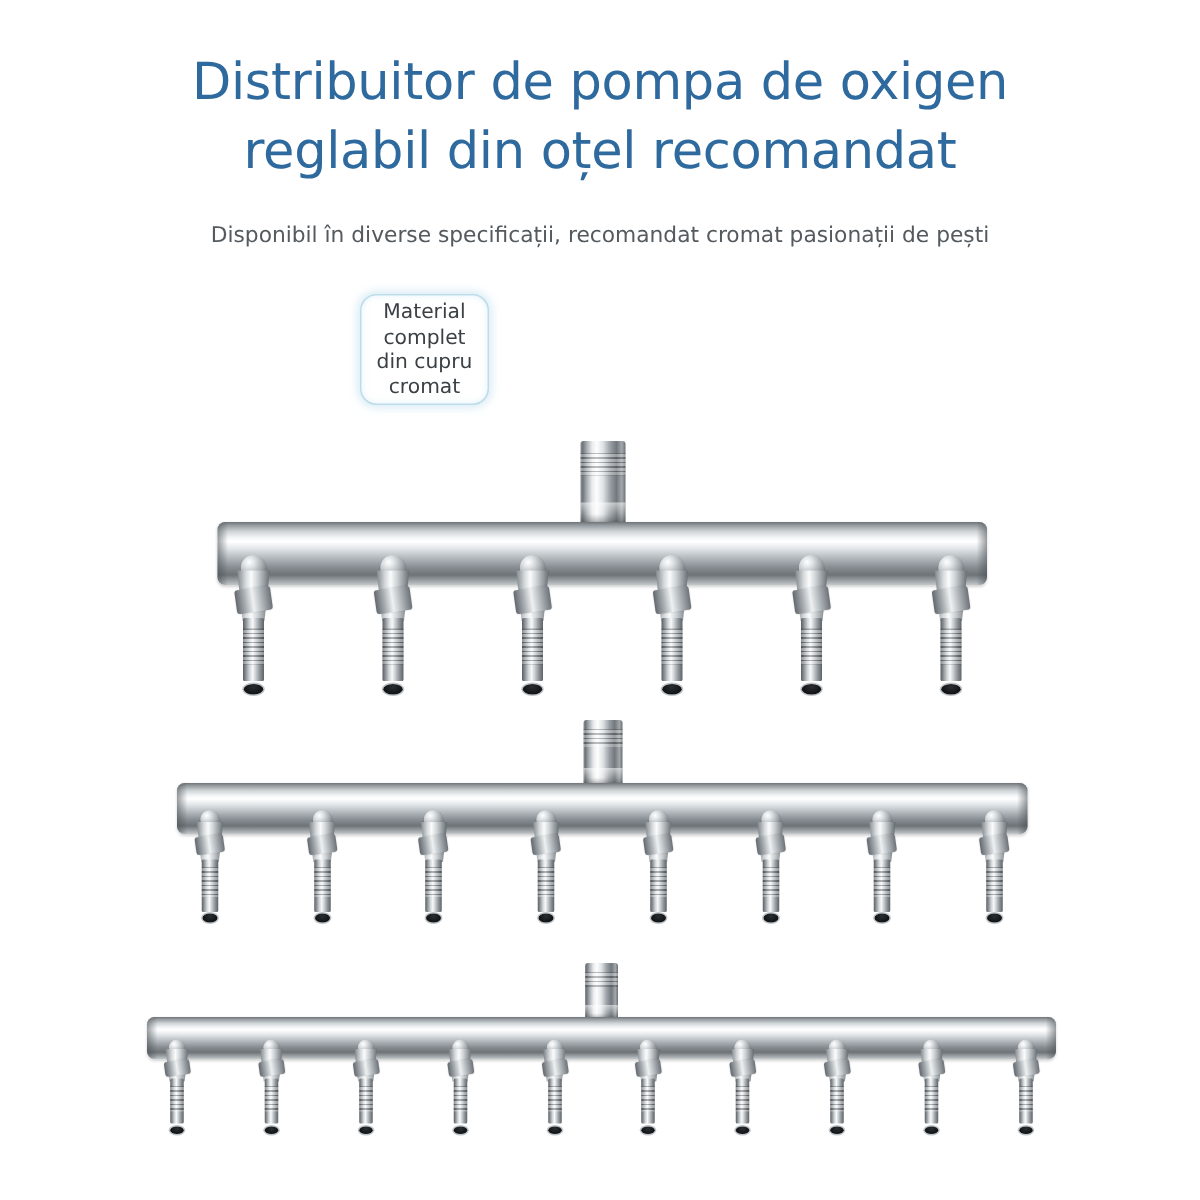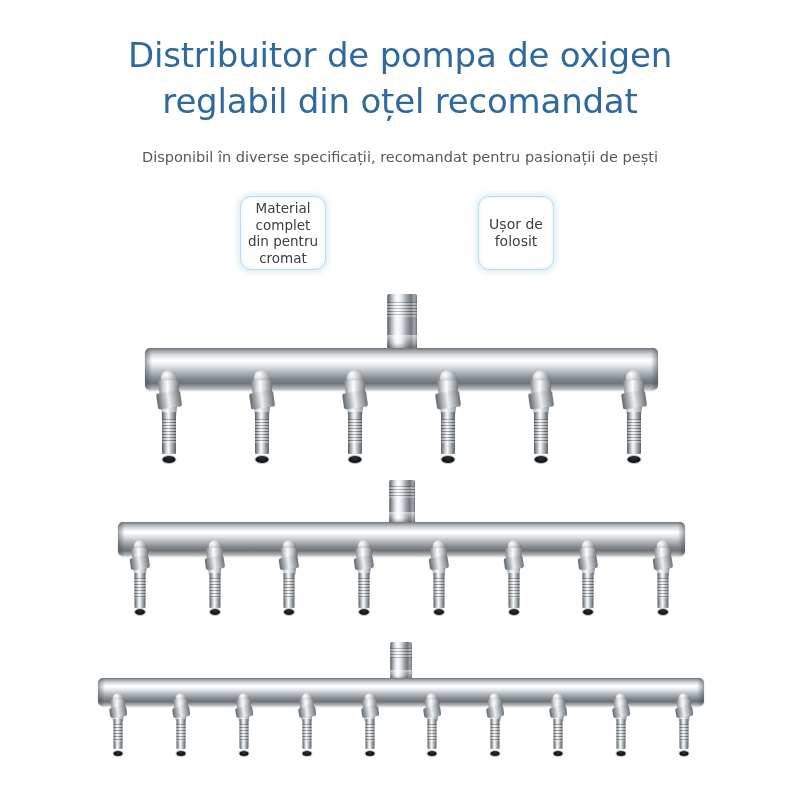--- a/index.html
+++ b/index.html
@@ -248,29 +248,27 @@
     background: radial-gradient(ellipse at 50% 30%, #2a2e31 0%, #101315 70%, #0a0c0d 100%);
     box-shadow: 0 0 0 1px rgba(180,186,190,0.85);
   }
 </style>
 </head>
 <body>
 
 <div class="page-title">Distribuitor de pompa de oxigen
 reglabil din oțel recomandat</div>
 
-<div class="page-subtitle">Disponibil în diverse specificații, recomandat pentru pasionații de pești</div>
+<div class="page-subtitle">Disponibil în diverse specificații, recomandat cromat pasionații de pești</div>
 
 <div class="badges">
   <div class="badge badge-1">Material
 complet
-din pentru
+din cupru
 cromat</div>
-  <div class="badge badge-3">Ușor de
-folosit</div>
 </div>
 
 <div class="product-stage">
   <div id="manifold-1" class="manifold">
       <div class="inlet" style="width: 30px; height: 58px; left: 386.5px; top: 294px;"></div>
       <div class="bar" style="left: 145px; top: 348px; width: 513px; height: 42px;">
         <div class="cap-l"></div>
         <div class="cap-r"></div>
       </div>
       <div class="valve" style="left: 156px; top: 369.84px; width: 26px; height: 93px;">

